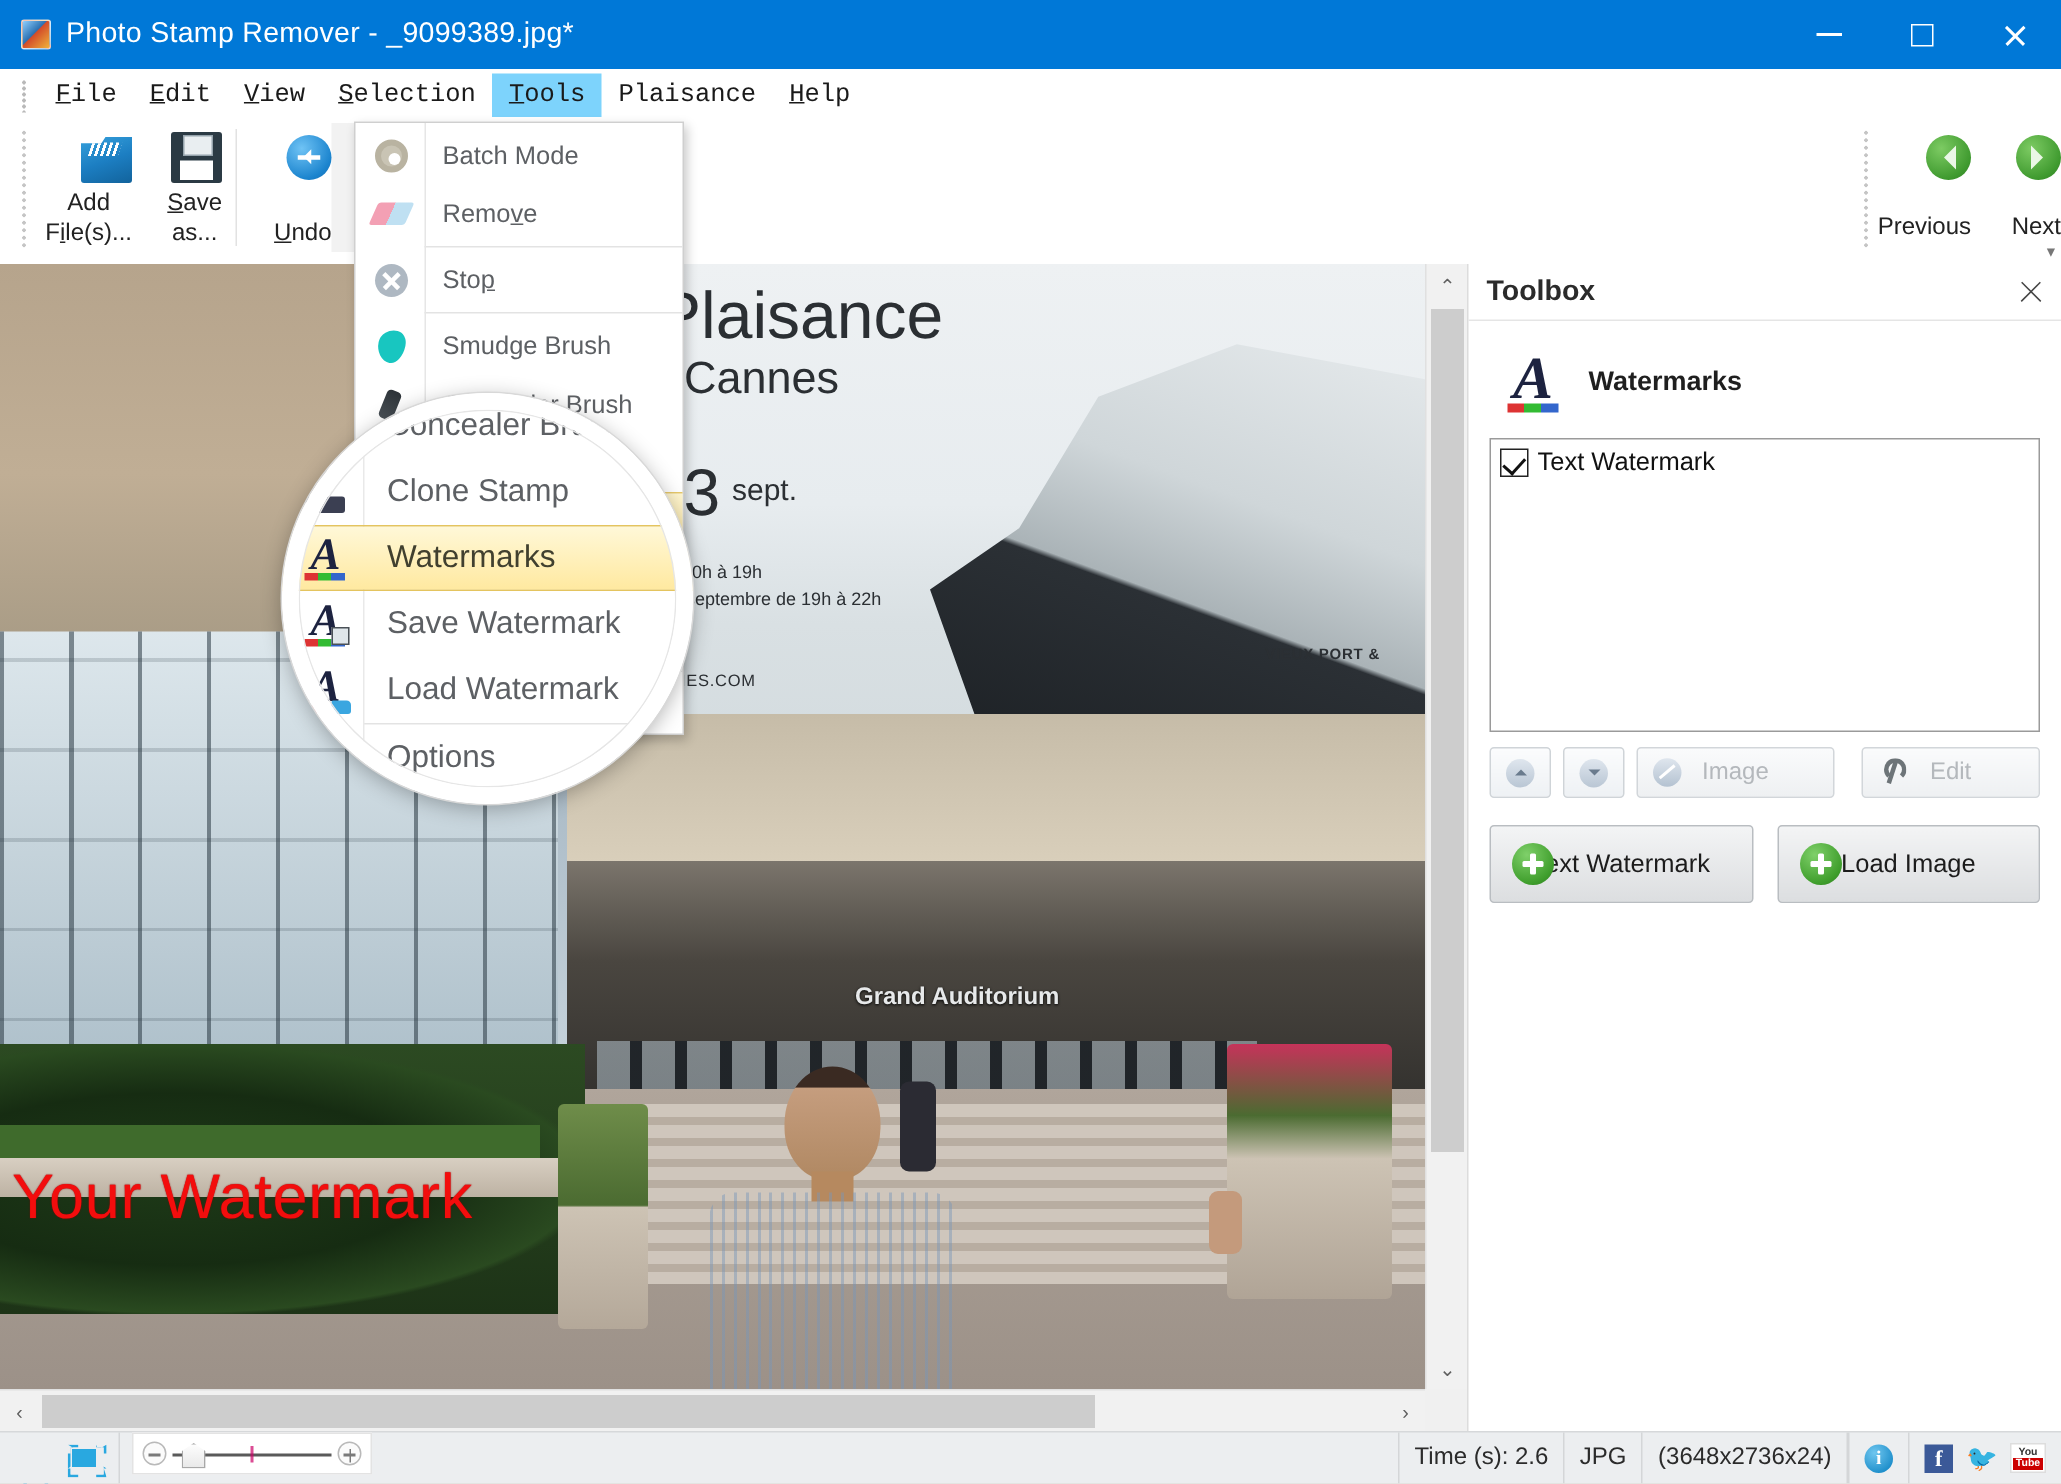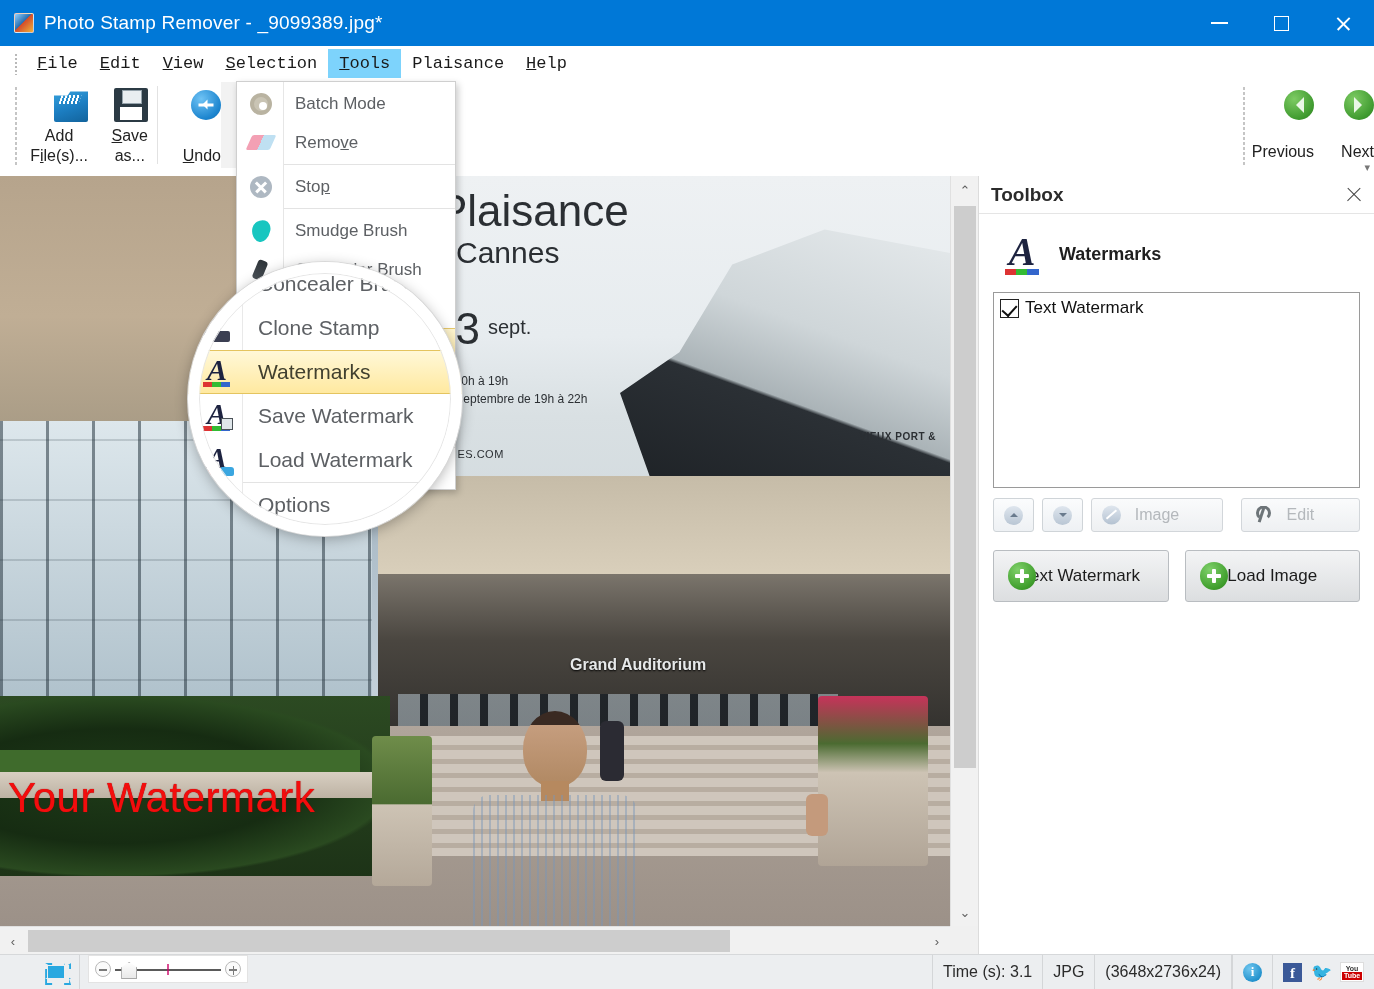--- a/index.html
+++ b/index.html
@@ -157,21 +157,21 @@
   .bd-festival{ left:14px; top:8px; font-size:33px; color:#3b3f44; }
   .bd-plaisance{ left:60px; top:10px; font-size:44px; color:#2b2f33; }
   .bd-small1{ left:20px; top:28px; font-size:13px; color:#555; }
   .bd-small2{ left:24px; top:48px; font-size:13px; color:#555; }
   .bd-cannes{ left:78px; top:60px; font-size:30px; color:#b9577f; }
   .bd-dates{ left:14px; top:128px; font-size:44px; color:#a8446a; }
   .bd-sept{ left:110px; top:140px; font-size:20px; color:#b9577f; }
   .bd-hours1{ left:58px; top:198px; font-size:12px; color:#666; }
   .bd-hours2{ left:30px; top:216px; font-size:12px; color:#666; }
   .bd-url{ left:30px; top:272px; font-size:11px; color:#8a8a8a; letter-spacing:.5px;}
-  .bd-vieux{ right:14px; top:255px; font-size:10px; color:#fff; font-weight:bold; letter-spacing:.5px;}
+  .bd-vieux{ right:30px; top:255px; font-size:10px; color:#fff; font-weight:bold; letter-spacing:.5px;}
   .p-yacht{
     position:absolute; right:0; top:36px; width:330px; height:292px;
     background:linear-gradient(200deg,#e8ecee 0%,#cfd6d9 40%,#aab3b7 60%,#2b3035 61%,#1c2024 100%);
     clip-path:polygon(12% 100%,0% 62%,18% 48%,34% 18%,62% 6%,100% 14%,100% 100%);
   }
   .p-yacht-water{
     position:absolute; right:0; top:300px; width:572px; height:100px;
     background:linear-gradient(180deg,#c6bca8,#d9cfbb);
   }
   .p-entrance{
@@ -891,21 +891,21 @@
     <div class="zoom-slider">
       <span class="zs-btn"></span>
       <span class="zs-track"></span>
       <span class="zs-tick"></span>
       <span class="zs-thumb"></span>
       <span class="zs-btn plus"></span>
     </div>
 
     <div class="sb-spacer"></div>
 
-    <div class="sb-cell">Time (s): 3.1</div>
+    <div class="sb-cell">Time (s): 2.6</div>
     <div class="sb-cell">JPG</div>
     <div class="sb-cell">(3648x2736x24)</div>
 
     <div class="sb-social sb-divider">
       <span class="info-ic">i</span>
     </div>
     <div class="sb-social sb-divider">
       <span class="fb-ic">f</span>
       <span class="tw-ic">🐦</span>
       <span class="yt-ic">

